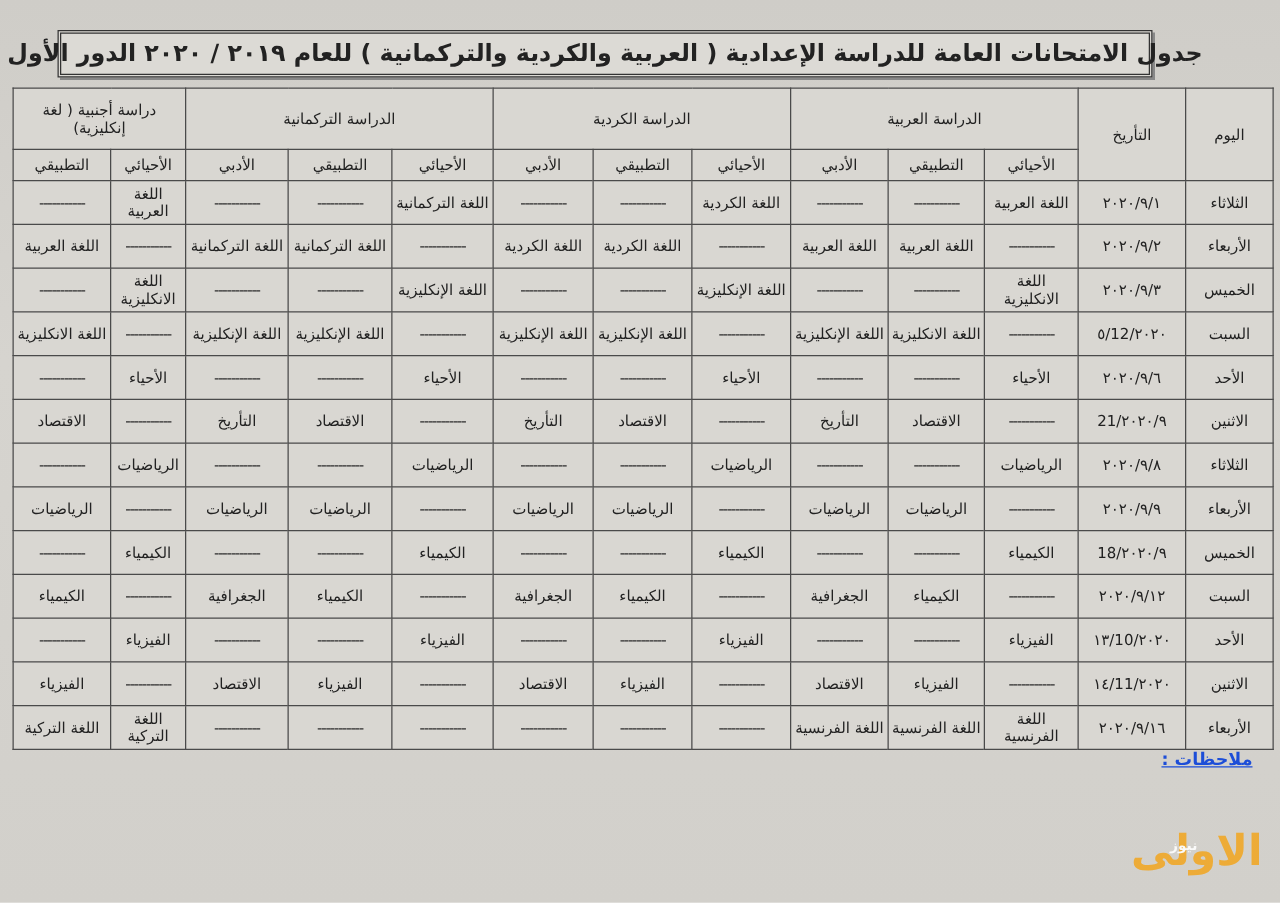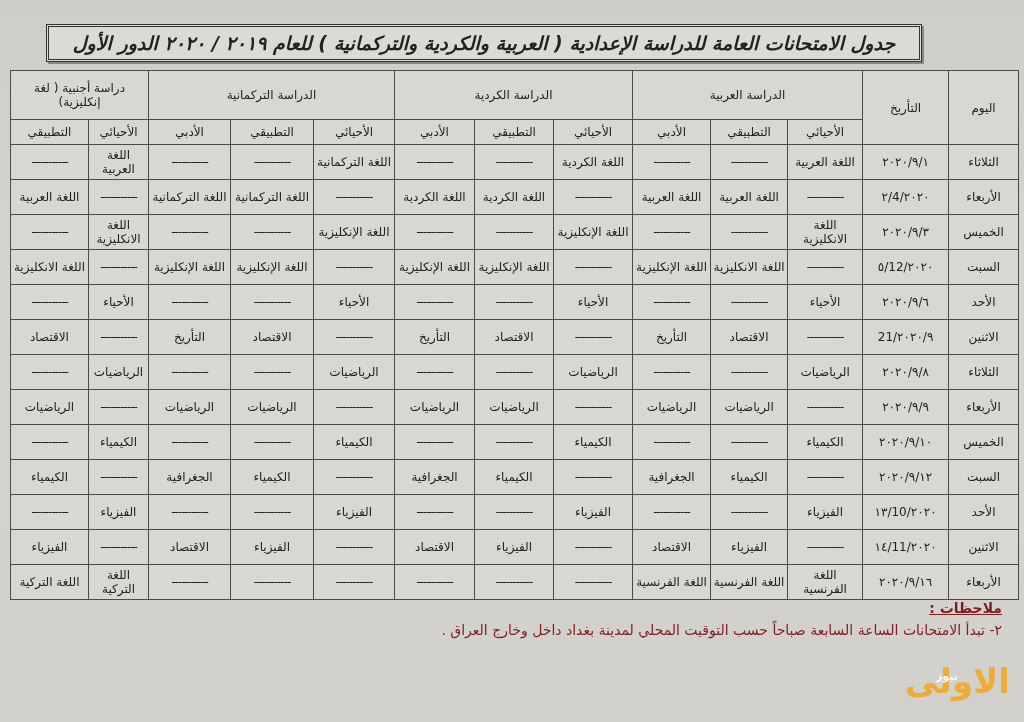--- a/index.html
+++ b/index.html
@@ -8,42 +8,41 @@
     background: linear-gradient(180deg, #cfcdc8 0%, #d6d4cf 40%, #d2d0cb 100%);
     font-family: "DejaVu Sans", sans-serif; color:#2b2b2b;
   }
   .title-box {
     position:absolute; left:46px; top:24px; width:870px; height:32px;
     border:3px double #333; background:#dcdad5;
     box-shadow: 2px 2px 0 #888;
     display:flex; align-items:center; justify-content:center;
     direction:rtl; font-size:19px; font-weight:bold; color:#222;
     white-space:nowrap;
-    font-style:italic;
   }
   table.sched {
     position:absolute; left:10px; top:70px; width:1008px;
     border-collapse:collapse; direction:rtl; table-layout:fixed;
     background:#d9d7d2;
   }
   table.sched td, table.sched th {
     border:1.5px solid #4a4a4a; text-align:center; vertical-align:middle;
     font-size:12px; font-weight:normal; padding:0 2px; line-height:14px;
     color:#222;
   }
   th.grp { height:48px; font-size:15px; vertical-align:top; padding-top:6px; }
   th.sub { height:24px; font-size:13px; }
   th.day-h, th.date-h { font-size:16px; }
   td.day { font-size:14px; text-align:right; padding-right:8px; }
   td.date { font-size:12px; letter-spacing:1px; }
   tr.row td { height:34px; }
   .dash { letter-spacing:-1px; color:#333; }
   .notes {
     position:absolute; right:22px; top:600px; direction:rtl; text-align:right;
-    font-size:14px; color:#7f1d1d; width:900px;
+    font-size:14px; color:#1d4ed8; width:900px;
   }
   .notes .head { text-decoration:underline; font-weight:bold; margin-bottom:6px; }
   .notes p { margin:2px 0; }
   .watermark {
     position:absolute; left:918px; top:656px; width:92px; height:50px;
     color:#f0a828; font-weight:bold; font-size:34px; line-height:50px;
     direction:rtl; text-align:center; opacity:0.9;
   }
   .watermark .small { position:absolute; top:-4px; left:18px; font-size:11px; color:#fff; }
 </style>
@@ -102,21 +101,21 @@
         <td class="dash">-----------</td>
         <td class="dash">-----------</td>
         <td>اللغة التركمانية</td>
         <td class="dash">-----------</td>
         <td class="dash">-----------</td>
         <td>اللغة العربية</td>
         <td class="dash">-----------</td>
       </tr>
       <tr class="row">
         <td class="day">الأربعاء</td>
-        <td class="date">٢٠٢٠/4/٢</td>
+        <td class="date">٢٠٢٠/٩/٢</td>
         <td class="dash">-----------</td>
         <td>اللغة العربية</td>
         <td>اللغة العربية</td>
         <td class="dash">-----------</td>
         <td>اللغة الكردية</td>
         <td>اللغة الكردية</td>
         <td class="dash">-----------</td>
         <td>اللغة التركمانية</td>
         <td>اللغة التركمانية</td>
         <td class="dash">-----------</td>
@@ -207,21 +206,21 @@
         <td>الرياضيات</td>
         <td>الرياضيات</td>
         <td class="dash">-----------</td>
         <td>الرياضيات</td>
         <td>الرياضيات</td>
         <td class="dash">-----------</td>
         <td>الرياضيات</td>
       </tr>
       <tr class="row">
         <td class="day">الخميس</td>
-        <td class="date">٢٠٢٠/٩/١٠</td>
+        <td class="date">٢٠٢٠/٩/18</td>
         <td>الكيمياء</td>
         <td class="dash">-----------</td>
         <td class="dash">-----------</td>
         <td>الكيمياء</td>
         <td class="dash">-----------</td>
         <td class="dash">-----------</td>
         <td>الكيمياء</td>
         <td class="dash">-----------</td>
         <td class="dash">-----------</td>
         <td>الكيمياء</td>
@@ -285,19 +284,18 @@
         <td class="dash">-----------</td>
         <td class="dash">-----------</td>
         <td>اللغة التركية</td>
         <td>اللغة التركية</td>
       </tr>
     </tbody>
 </table>
 
 <div class="notes">
   <div class="head">ملاحظات :</div>
-  <p>٢- تبدأ الامتحانات الساعة السابعة صباحاً حسب التوقيت المحلي لمدينة بغداد داخل وخارج العراق .</p>
 </div>
 
 <div class="watermark">
   <span>الاولى</span>
   <span class="small">نيوز</span>
 </div>
 
 </body></html>

